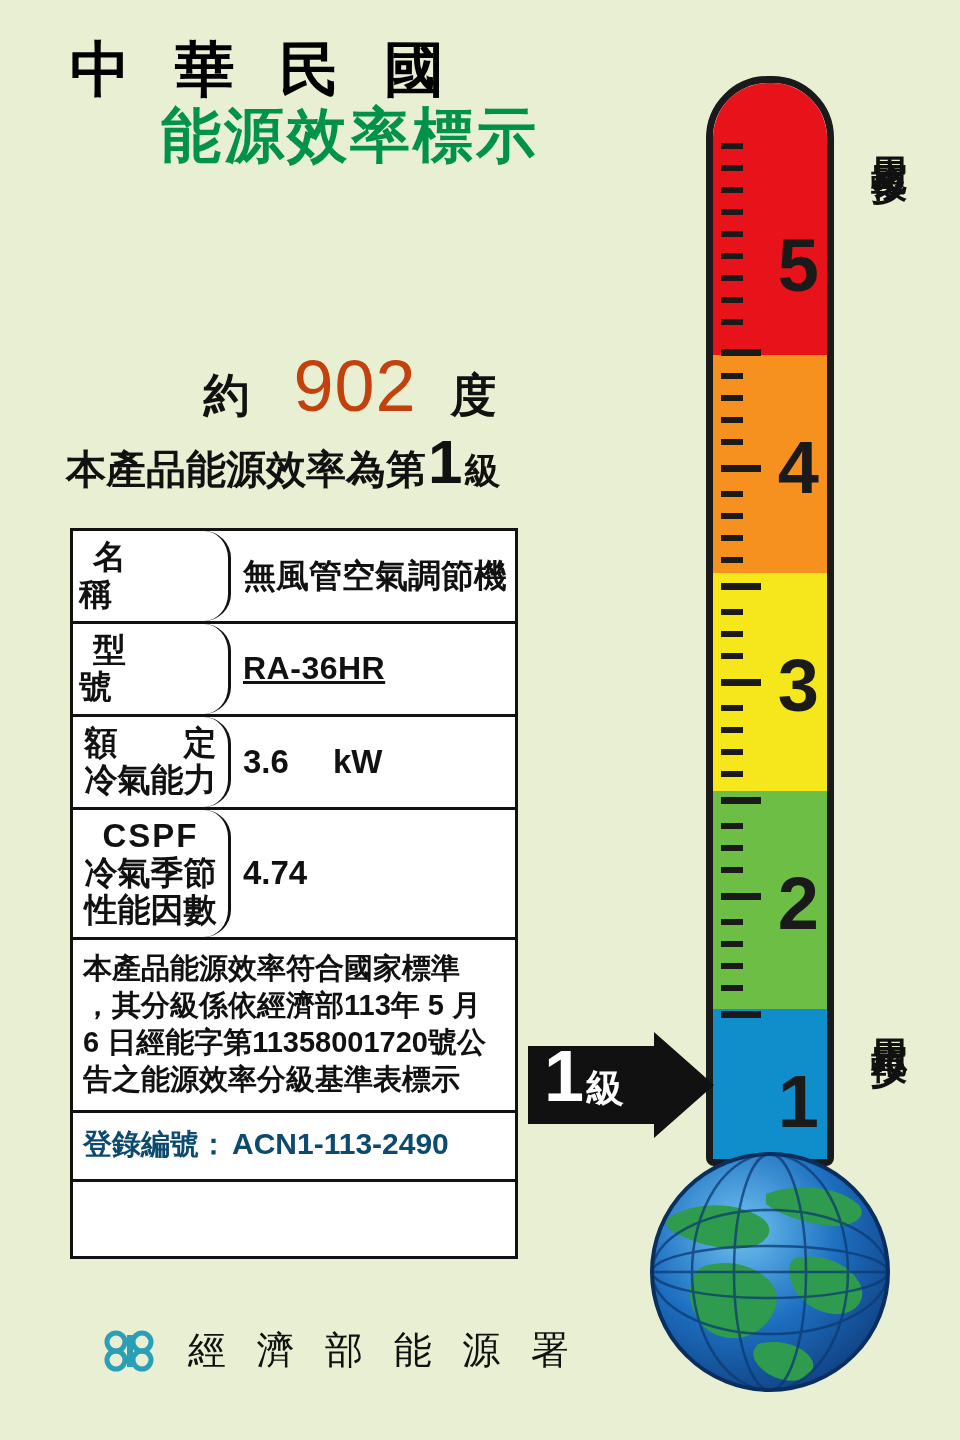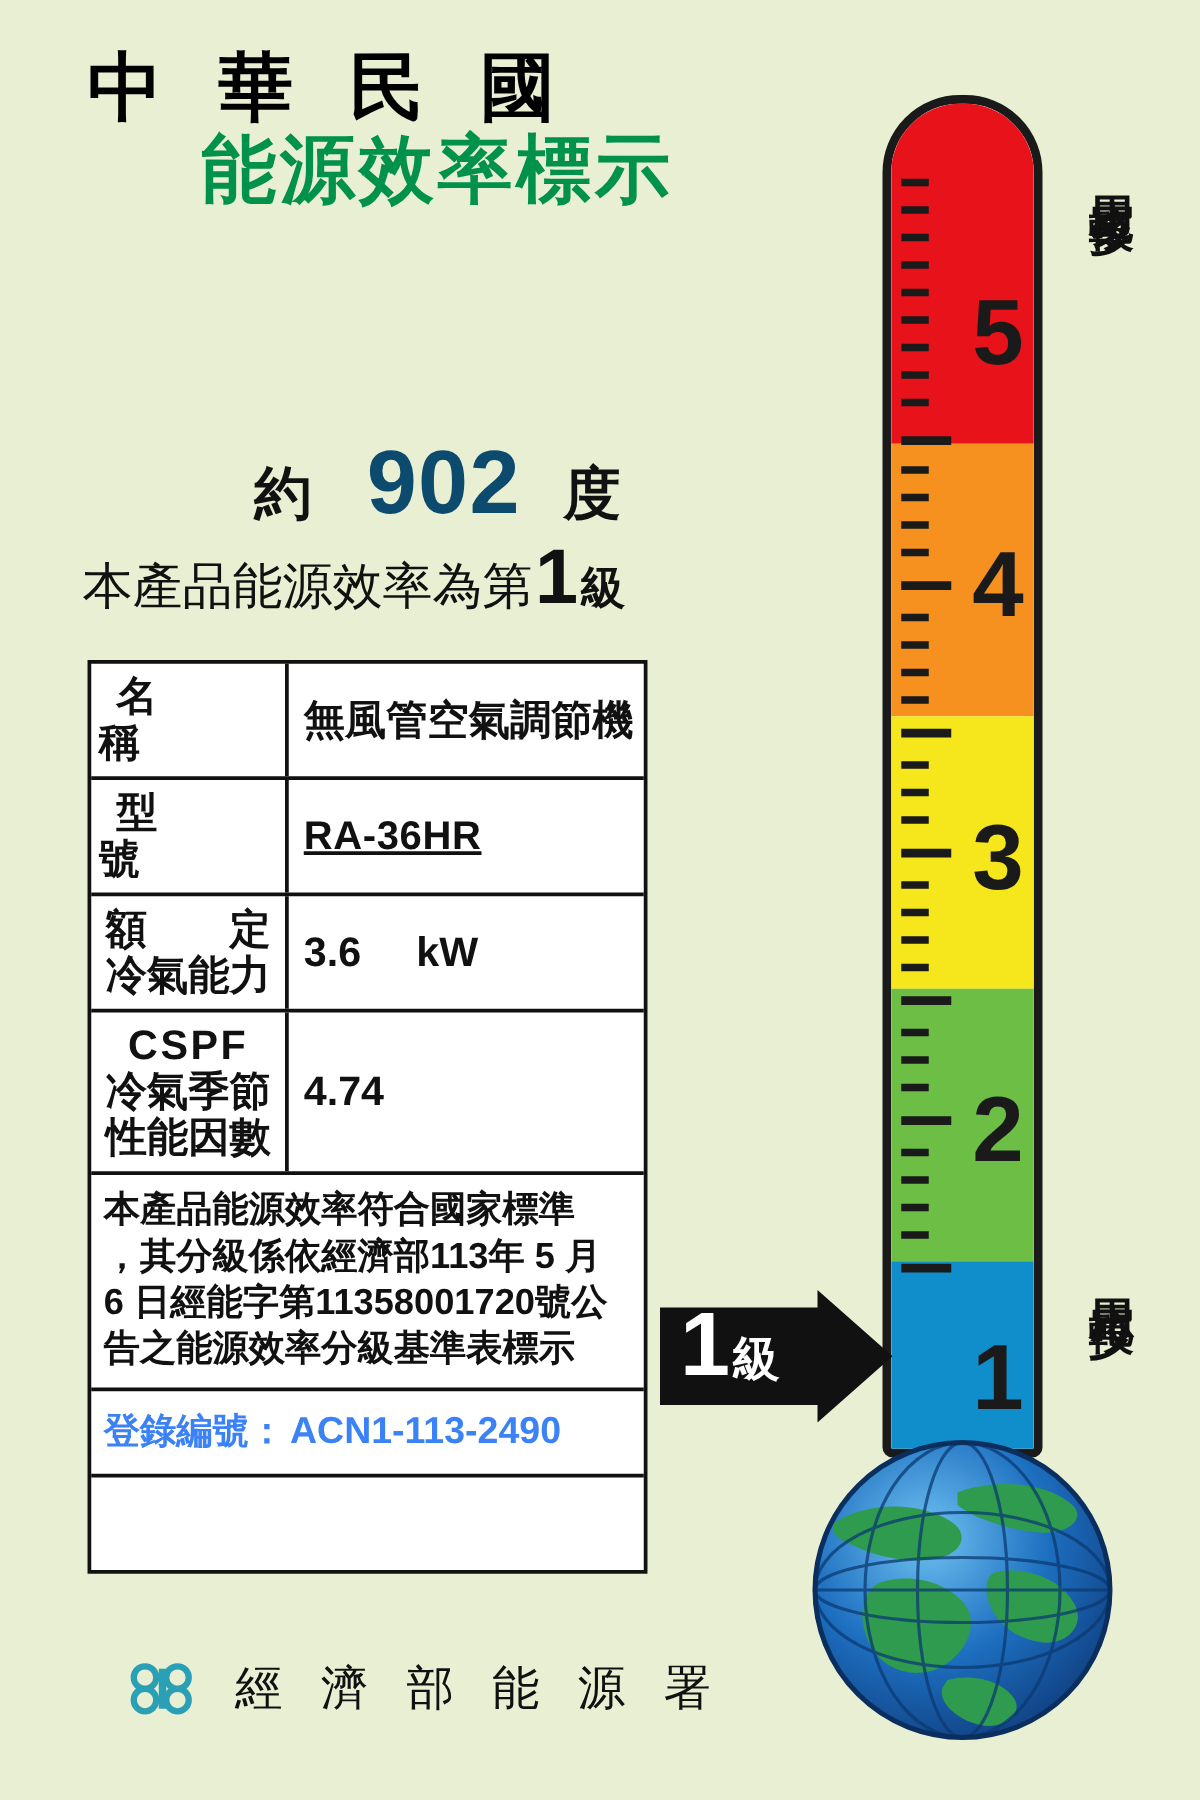--- a/index.html
+++ b/index.html
@@ -67,43 +67,43 @@
     align-items: baseline;
     justify-content: center;
   }
   .consume-approx {
     font-size: 46px;
     font-weight: bold;
     color: #111;
   }
   .consume-value {
     font-size: 72px;
-    font-weight: bold;
-    color: #0c4a6e;
+    font-weight: normal;
+    color: #c2410c;
     margin: 0 34px 0 44px;
     letter-spacing: 1px;
   }
   .consume-unit {
     font-size: 46px;
     font-weight: bold;
     color: #111;
   }
 
   .grade-line {
     position: absolute;
     left: 66px;
     top: 437px;
     width: 580px;
     display: flex;
     align-items: baseline;
     white-space: nowrap;
   }
   .grade-line .gl-text {
     font-size: 40px;
-    font-weight: normal;
+    font-weight: bold;
     color: #111;
     letter-spacing: 0px;
   }
   .grade-line .gl-num {
     font-size: 62px;
     font-weight: bold;
     color: #111;
     line-height: 0.8;
     margin: 0 2px;
   }
@@ -136,20 +136,21 @@
     box-sizing: border-box;
     padding: 8px 6px;
     font-size: 33px;
     font-weight: bold;
     color: #111;
     display: flex;
     flex-direction: column;
     justify-content: center;
     align-items: center;
     line-height: 1.12;
+    border-radius: 27px;
   }
   .spec-key .spaced {
     letter-spacing: 14px;
     text-indent: 14px;
   }
   .spec-key .cspf {
     letter-spacing: 2px;
     font-family: "Liberation Sans", sans-serif;
   }
   .spec-val {
@@ -172,21 +173,21 @@
     font-weight: bold;
     color: #111;
     line-height: 1.28;
   }
   .note-cell div { white-space: nowrap; }
 
   .reg-cell {
     padding: 12px 10px 14px 10px;
     font-size: 29px;
     font-weight: bold;
-    color: #3b82f6;
+    color: #0c4a6e;
     white-space: nowrap;
   }
   .reg-cell .reg-num { font-size: 30px; margin-left: 4px; }
 
   .blank-cell { height: 74px; }
 
   
   .footer {
     position: absolute;
     left: 100px;

